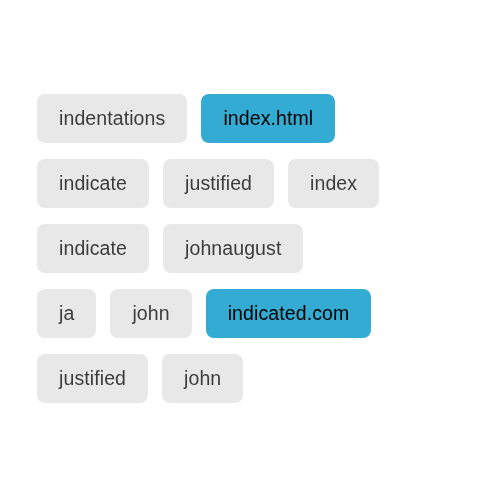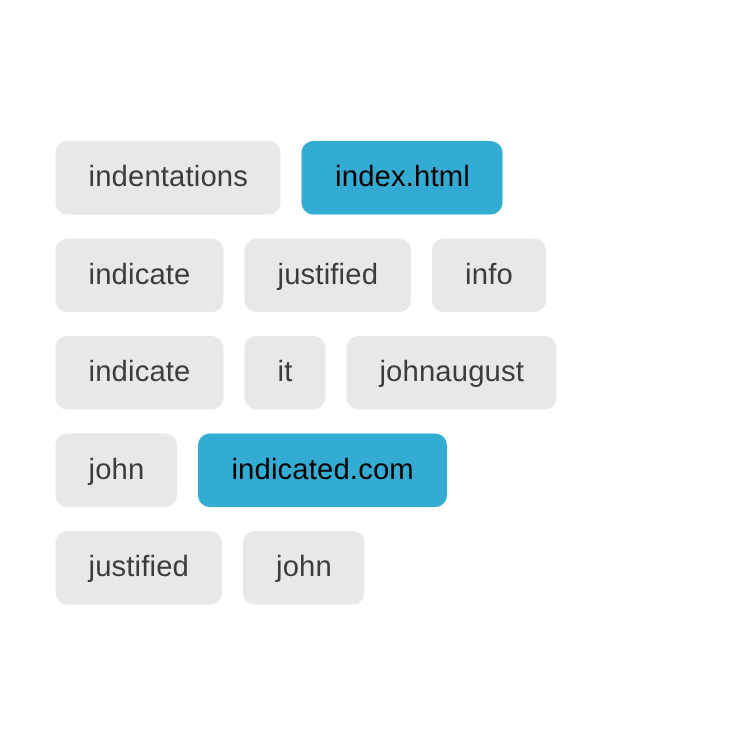--- a/index.html
+++ b/index.html
@@ -59,28 +59,28 @@
 <body>
 
 <div id="word-chip-board">
     <div class="chip-row">
       <button class="chip normal">indentations</button>
       <button class="chip highlight">index.html</button>
     </div>
     <div class="chip-row">
       <button class="chip normal">indicate</button>
       <button class="chip normal">justified</button>
-      <button class="chip normal">info</button>
+      <button class="chip normal">index</button>
     </div>
     <div class="chip-row">
       <button class="chip normal">indicate</button>
-      <button class="chip normal">it</button>
       <button class="chip normal">johnaugust</button>
     </div>
     <div class="chip-row">
+      <button class="chip normal">ja</button>
       <button class="chip normal">john</button>
       <button class="chip highlight">indicated.com</button>
     </div>
     <div class="chip-row">
       <button class="chip normal">justified</button>
       <button class="chip normal">john</button>
     </div>
   </div>
 
 </body></html>

